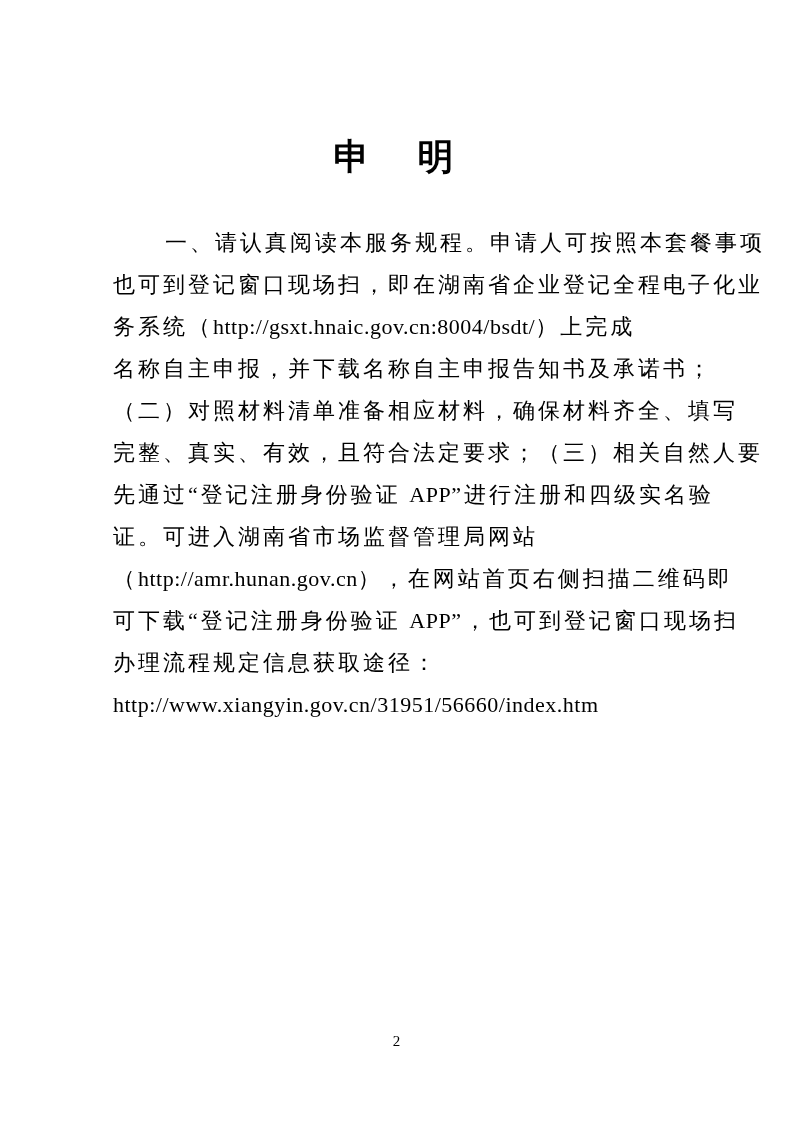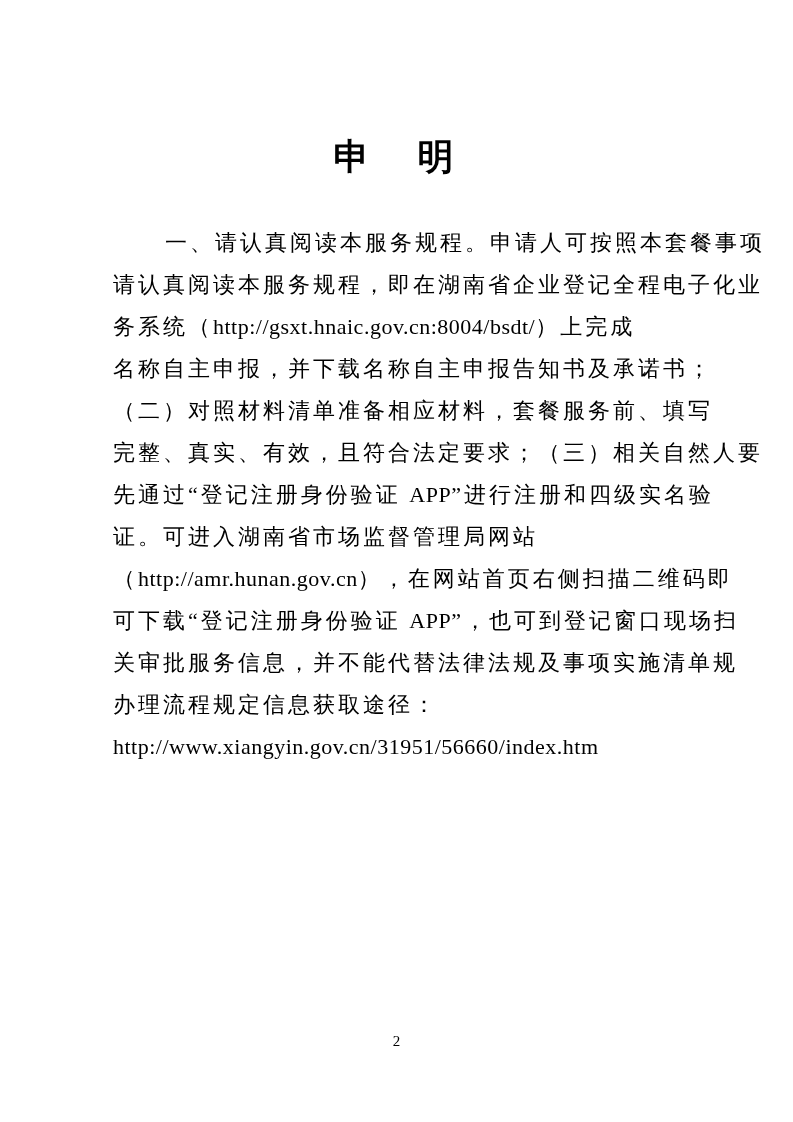--- a/index.html
+++ b/index.html
@@ -62,32 +62,31 @@
 <body>
 
 <div class="page">
   <h1 class="title">申　明</h1>
 
   <div class="body">
       <div class="paragraph">
         <div class="line indent">一、请认真阅读本服务规程。申请人可按照本套餐事项</div>
       </div>
       <div class="paragraph">
-        <div class="line">请认真阅读本服务规程，即在湖南省企业登记全程电子化业</div>
+        <div class="line">也可到登记窗口现场扫，即在湖南省企业登记全程电子化业</div>
         <div class="line">务系统（<span class="lat">http://gsxt.hnaic.gov.cn:8004/bsdt/</span>）上完成</div>
         <div class="line">名称自主申报，并下载名称自主申报告知书及承诺书；</div>
-        <div class="line">（二）对照材料清单准备相应材料，套餐服务前、填写</div>
+        <div class="line">（二）对照材料清单准备相应材料，确保材料齐全、填写</div>
         <div class="line">完整、真实、有效，且符合法定要求；（三）相关自然人要</div>
         <div class="line">先通过“登记注册身份验证 <span class="lat">APP</span>”进行注册和四级实名验</div>
         <div class="line">证。可进入湖南省市场监督管理局网站</div>
         <div class="line">（<span class="lat">http://amr.hunan.gov.cn</span>），在网站首页右侧扫描二维码即</div>
         <div class="line">可下载“登记注册身份验证 <span class="lat">APP</span>”，也可到登记窗口现场扫</div>
       </div>
       <div class="paragraph">
-        <div class="line">关审批服务信息，并不能代替法律法规及事项实施清单规</div>
         <div class="line">办理流程规定信息获取途径：</div>
       </div>
       <div class="paragraph">
         <div class="line"><span class="lat">http://www.xiangyin.gov.cn/31951/56660/index.htm</span></div>
       </div>
     </div>
 
   <div class="footer">
     <span>2</span>
   </div>

